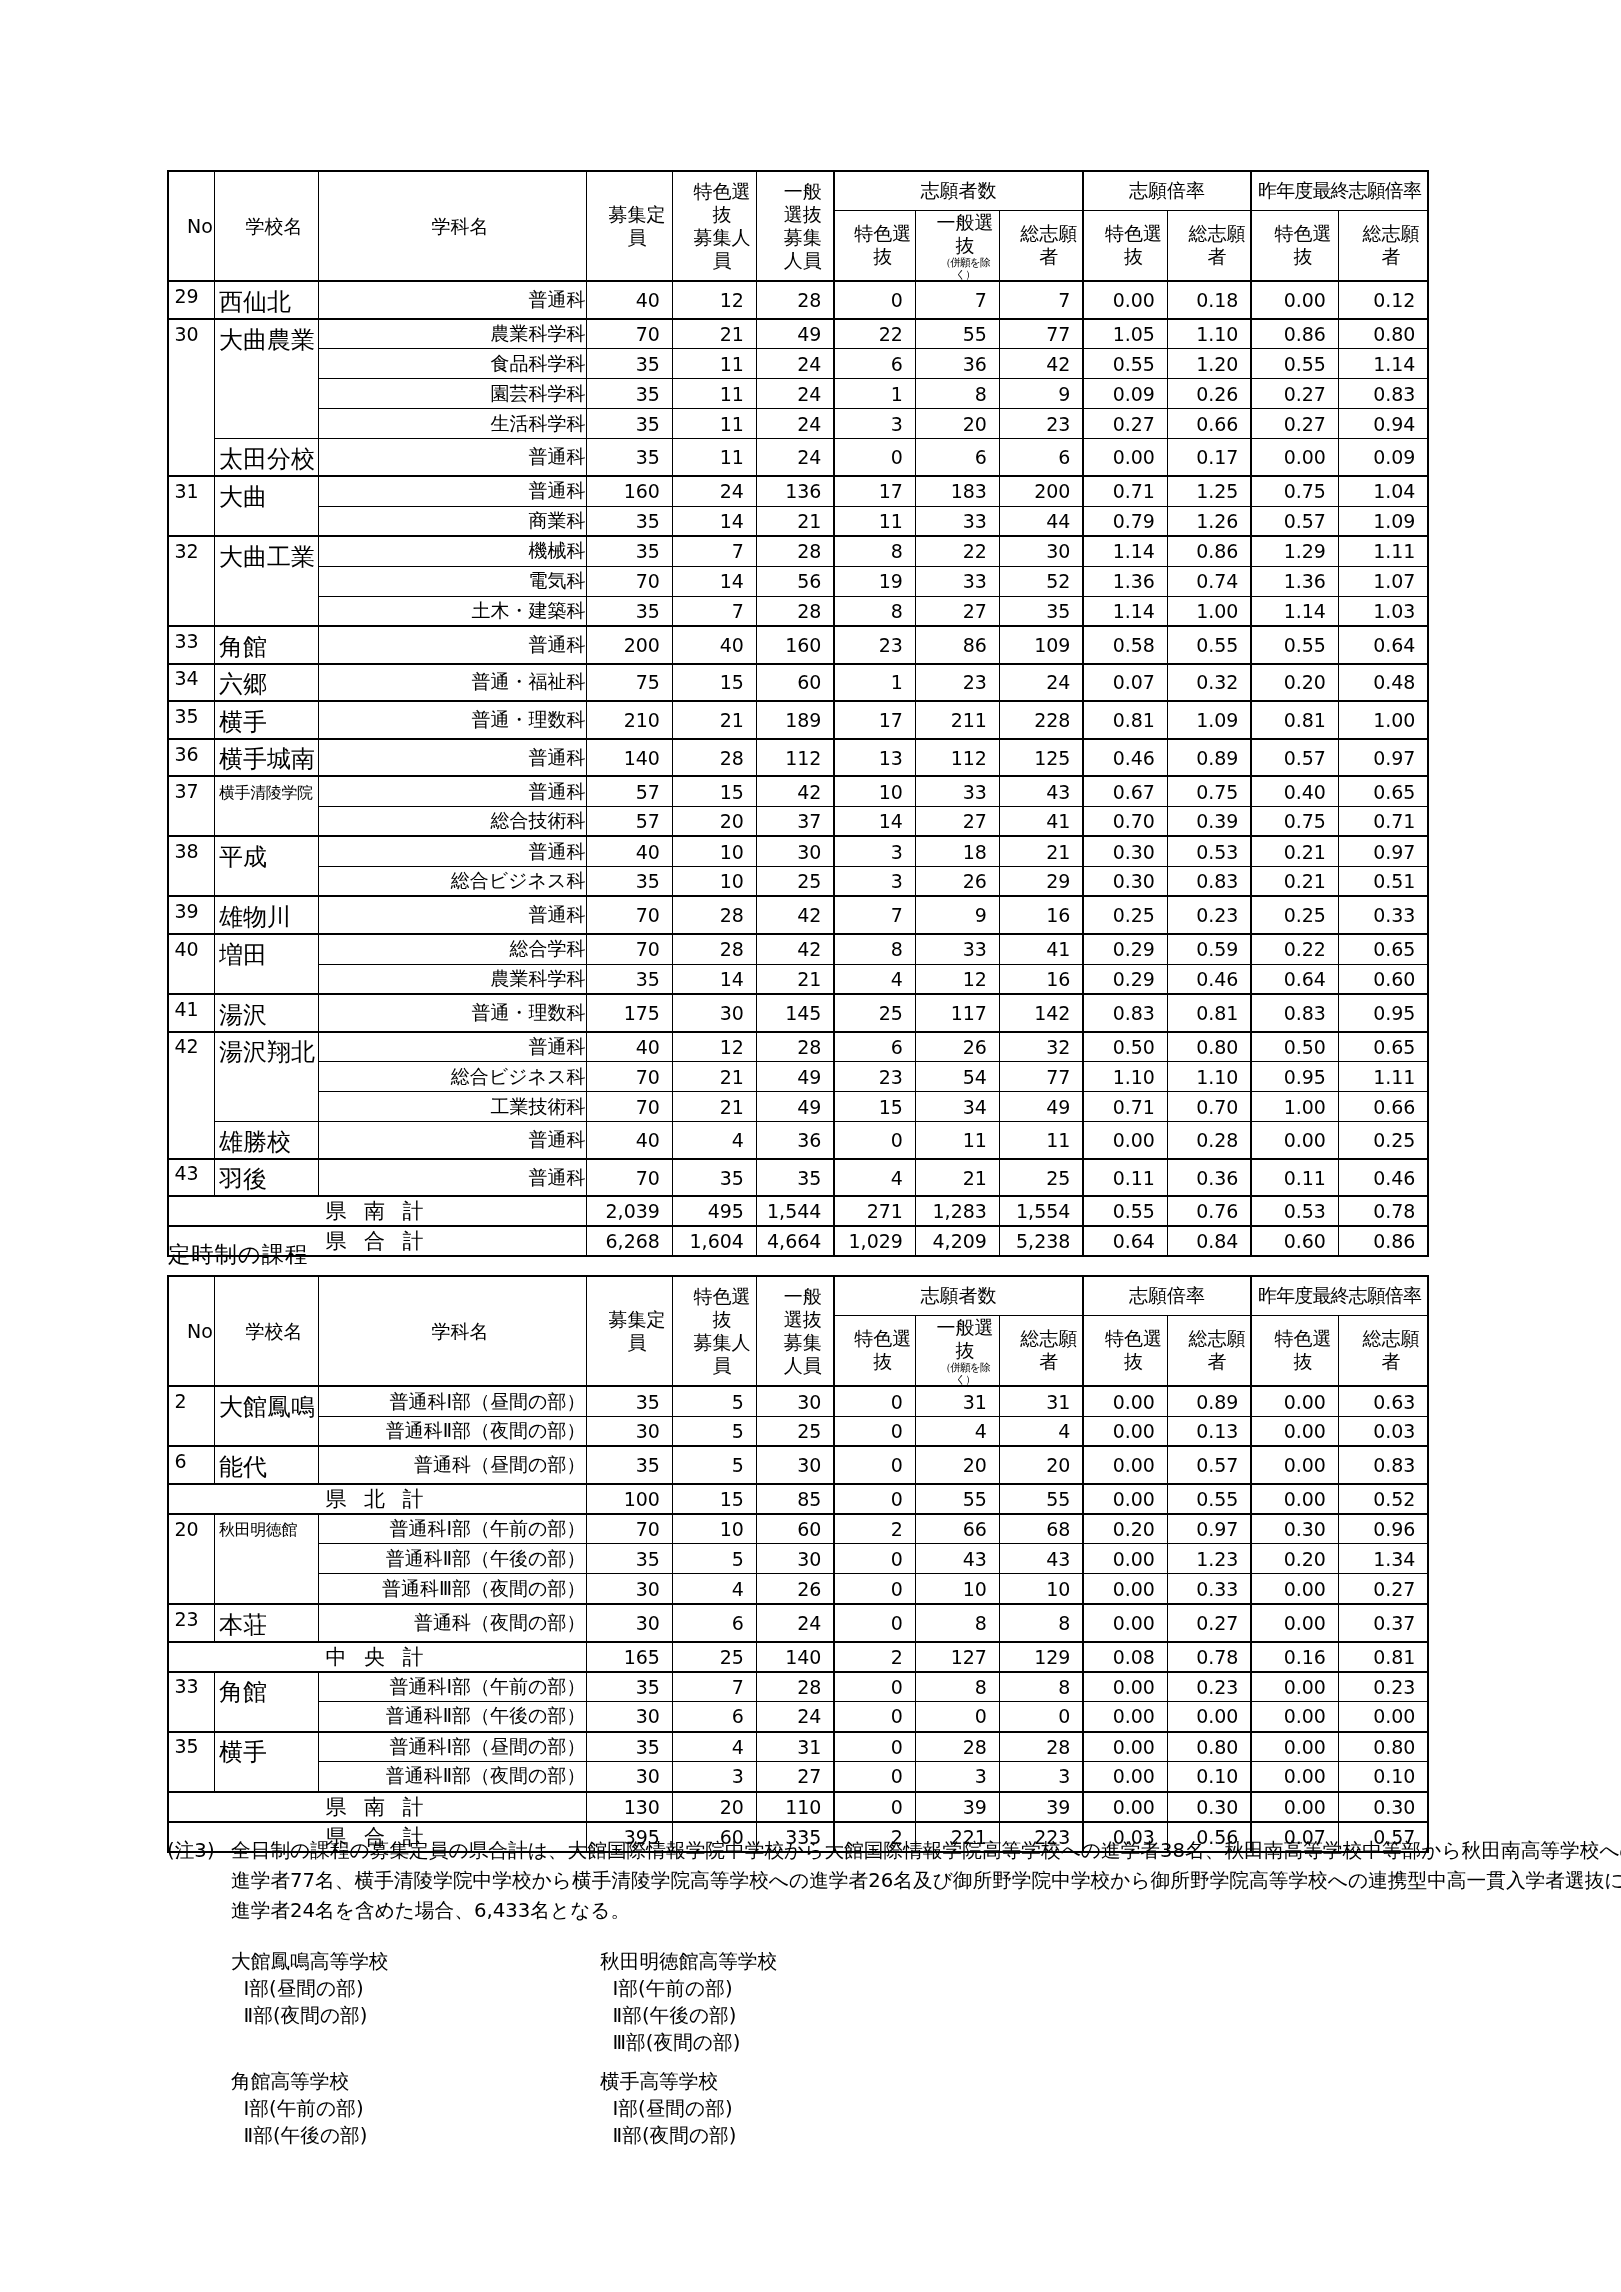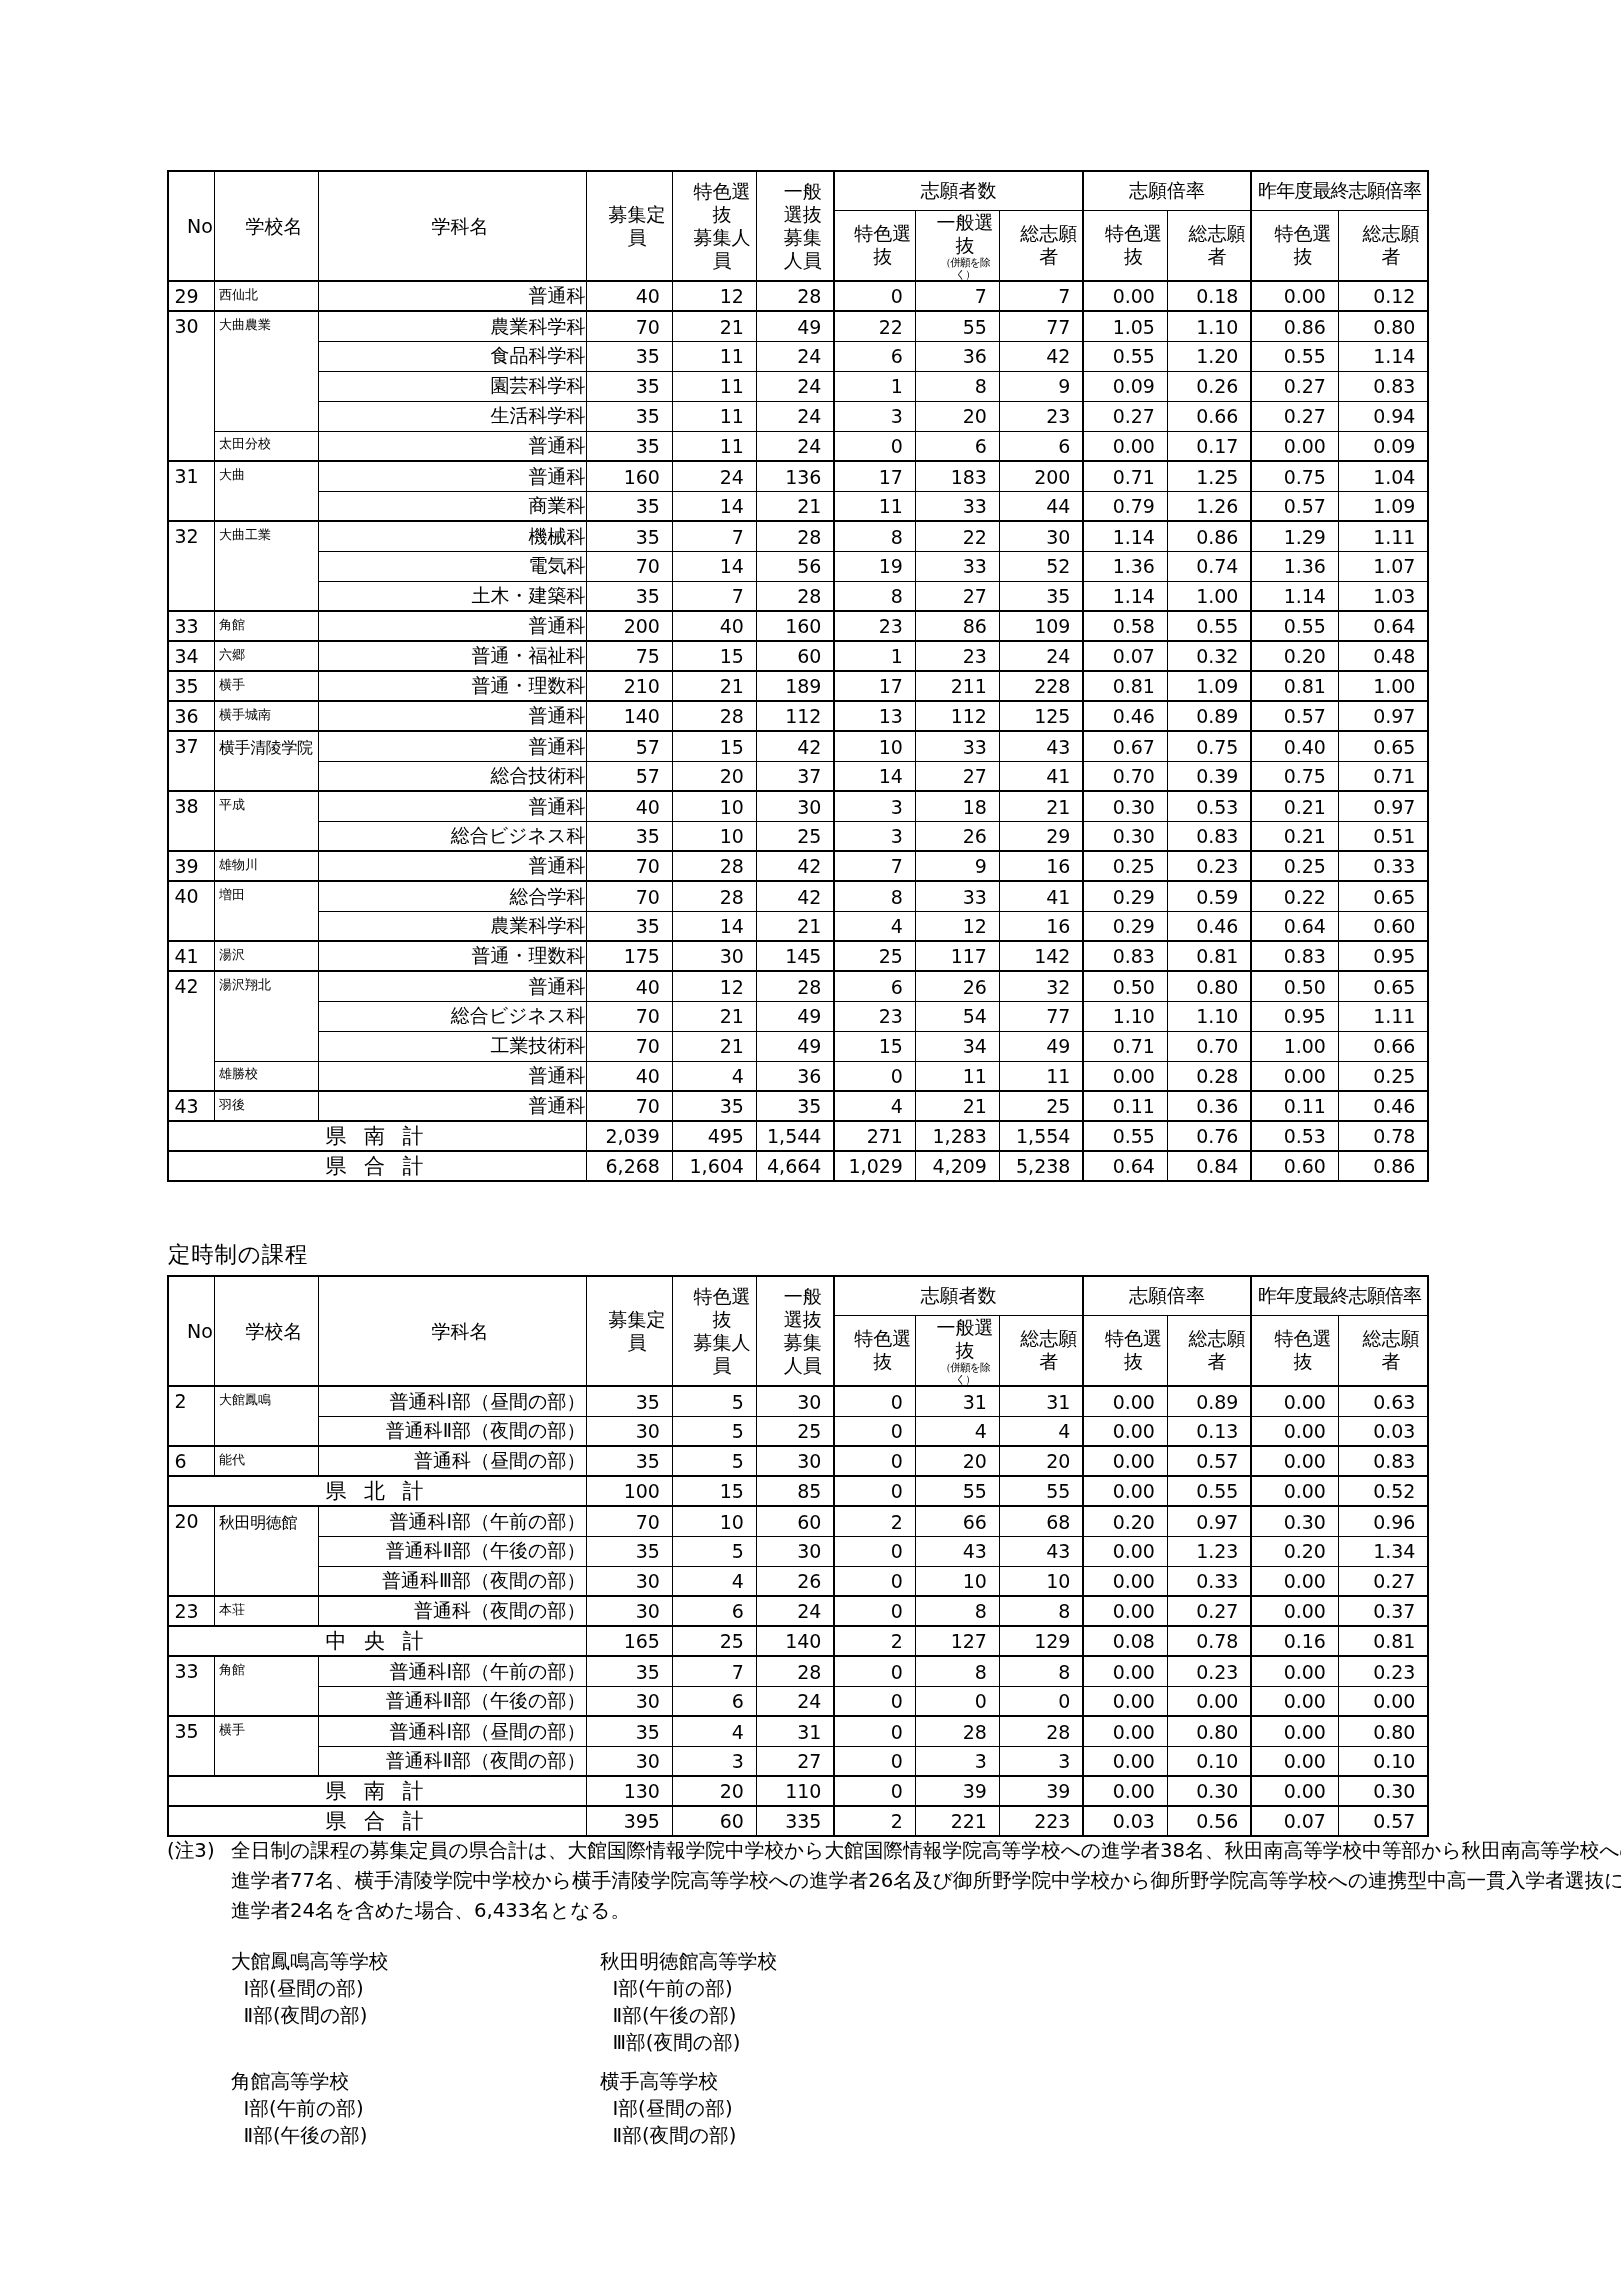--- a/index.html
+++ b/index.html
@@ -20,21 +20,21 @@
     font-weight:normal; font-size:19px; text-align:center;
     vertical-align:middle; line-height:1.22; padding:0 1.8px;
   }
   .grid thead tr.h1 { height:39px; }
   .grid thead tr.h2 { height:54px; }
   .grid thead tr.h2 th, .grid thead th[rowspan] { border-bottom:2.7px solid #000;padding-left:18px; }
   .hsmall { font-size:17px; letter-spacing:-0.9px; }
   .subnote { font-size:10.7px; line-height:1.1; letter-spacing:-0.9px; }
   .grid tbody tr { height:30px; }
   td.no { vertical-align:top; text-align:left; padding:2.7px 0 0 5.4px; font-size:19px; }
-  td.school { vertical-align:top; text-align:left; padding:3.6px 0 0 4.5px; font-size:13px; white-space:nowrap; }
+  td.school { vertical-align:top; text-align:left; padding:3.6px 0 0 4.5px; font-size:24px; white-space:nowrap; }
   td.school.shrink { font-size:16px; letter-spacing:-0.4px; padding-top:5.4px; }
   td.dept { vertical-align:middle; text-align:right; padding-left:6.3px; font-size:19px; white-space:nowrap; }
   td.num { vertical-align:middle; text-align:right; padding-right:11.6px; font-size:19px; white-space:nowrap; }
   td.totlbl { vertical-align:middle; text-align:center; font-size:21px; letter-spacing:5.4px; }
   .gl { border-left:2.7px solid #000 !important; }
   tr.blk td { border-top:2.7px solid #000; }
   #pt-title {
     position:absolute; left:168px; top:1239px;
     font-size:22.4px; letter-spacing:0.9px;
   }

